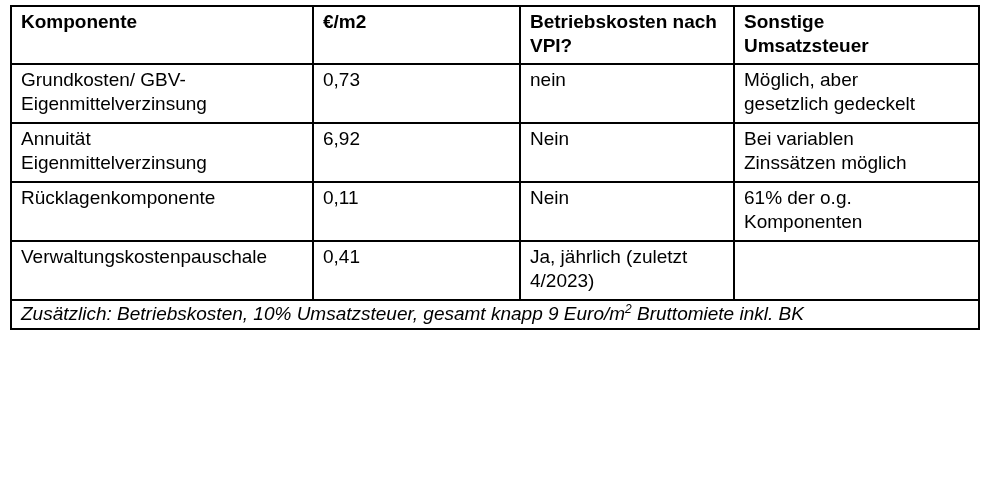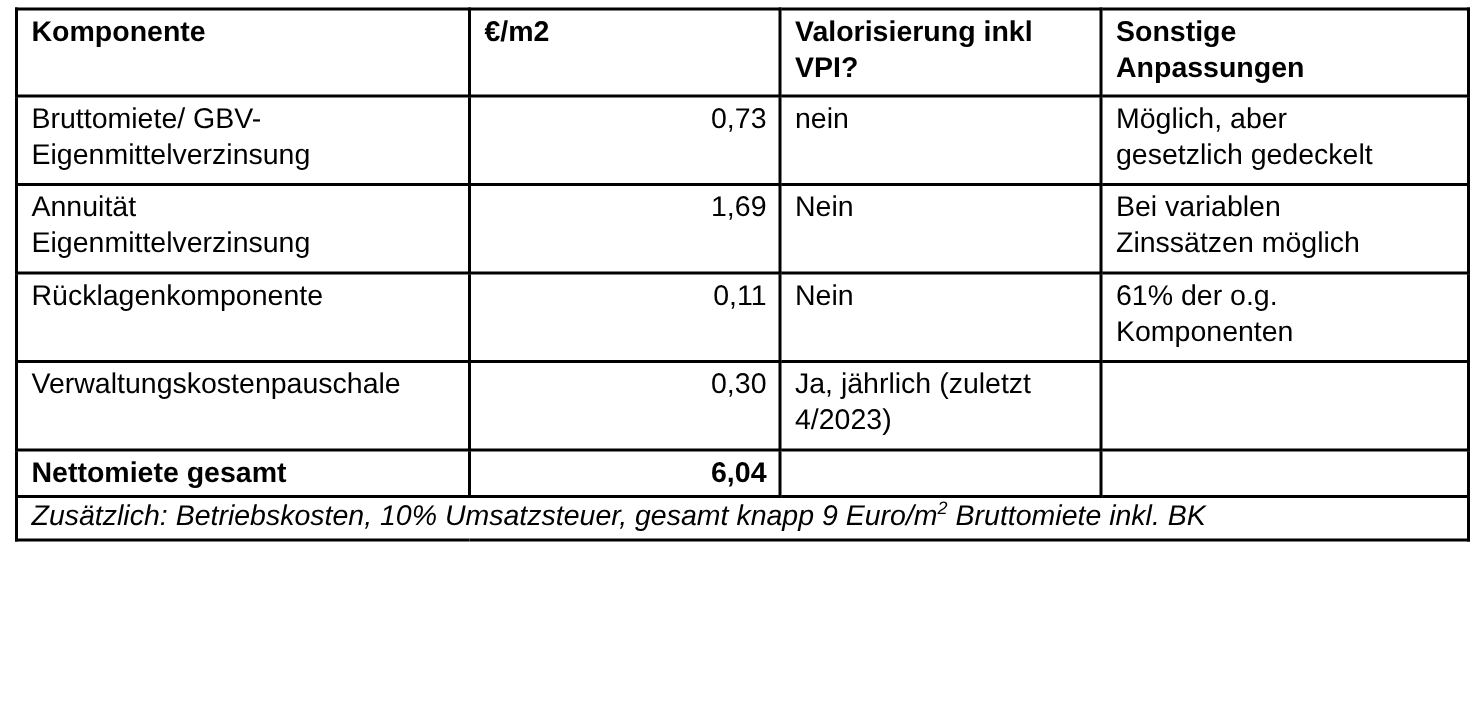--- a/index.html
+++ b/index.html
@@ -42,21 +42,21 @@
     overflow: hidden;
   }
   tr.hdr th {
     font-weight: bold;
     height: 58px;
   }
   tr.data td {
     height: 59px;
   }
   td.num {
-    text-align: right;
+    text-align: left;
   }
   tr.total td {
     font-weight: bold;
     height: 30px;
   }
   tr.note td {
     font-style: italic;
     height: 27px;
     white-space: normal;
     padding-top: 1px;
@@ -75,67 +75,61 @@
     <colgroup>
       <col class="c1">
         <col class="c2">
         <col class="c3">
         <col class="c4">
     </colgroup>
     <tbody>
       <tr class="hdr">
         <th>Komponente</th>
         <th>€/m2</th>
-        <th>Valorisierung inkl
+        <th>Betriebskosten nach
 VPI?</th>
         <th>Sonstige
-Anpassungen</th>
+Umsatzsteuer</th>
       </tr>
 
       <tr class="data">
-        <td>Bruttomiete/ GBV-
+        <td>Grundkosten/ GBV-
 Eigenmittelverzinsung</td>
         <td class="num">0,73</td>
         <td>nein</td>
         <td>Möglich, aber
 gesetzlich gedeckelt</td>
       </tr>
 
       <tr class="data">
         <td>Annuität
 Eigenmittelverzinsung</td>
-        <td class="num">1,69</td>
+        <td class="num">6,92</td>
         <td>Nein</td>
         <td>Bei variablen
 Zinssätzen möglich</td>
       </tr>
 
 
 
       <tr class="data">
         <td>Rücklagenkomponente</td>
         <td class="num">0,11</td>
         <td>Nein</td>
         <td>61% der o.g.
 Komponenten</td>
       </tr>
 
       <tr class="data">
         <td>Verwaltungskostenpauschale</td>
-        <td class="num">0,30</td>
+        <td class="num">0,41</td>
         <td>Ja, jährlich (zuletzt
 4/2023)</td>
         <td></td>
       </tr>
 
-      <tr class="total">
-        <td>Nettomiete gesamt</td>
-        <td class="num">6,04</td>
-        <td></td>
-        <td></td>
-      </tr>
 
       <tr class="note">
         <td colspan="4"><span>Zusätzlich: Betriebskosten, 10% Umsatzsteuer, gesamt knapp 9 Euro/m</span><sup>2</sup><span> Bruttomiete inkl. BK</span></td>
       </tr>
     </tbody>
   </table>
 </div>
 
 </body></html>

